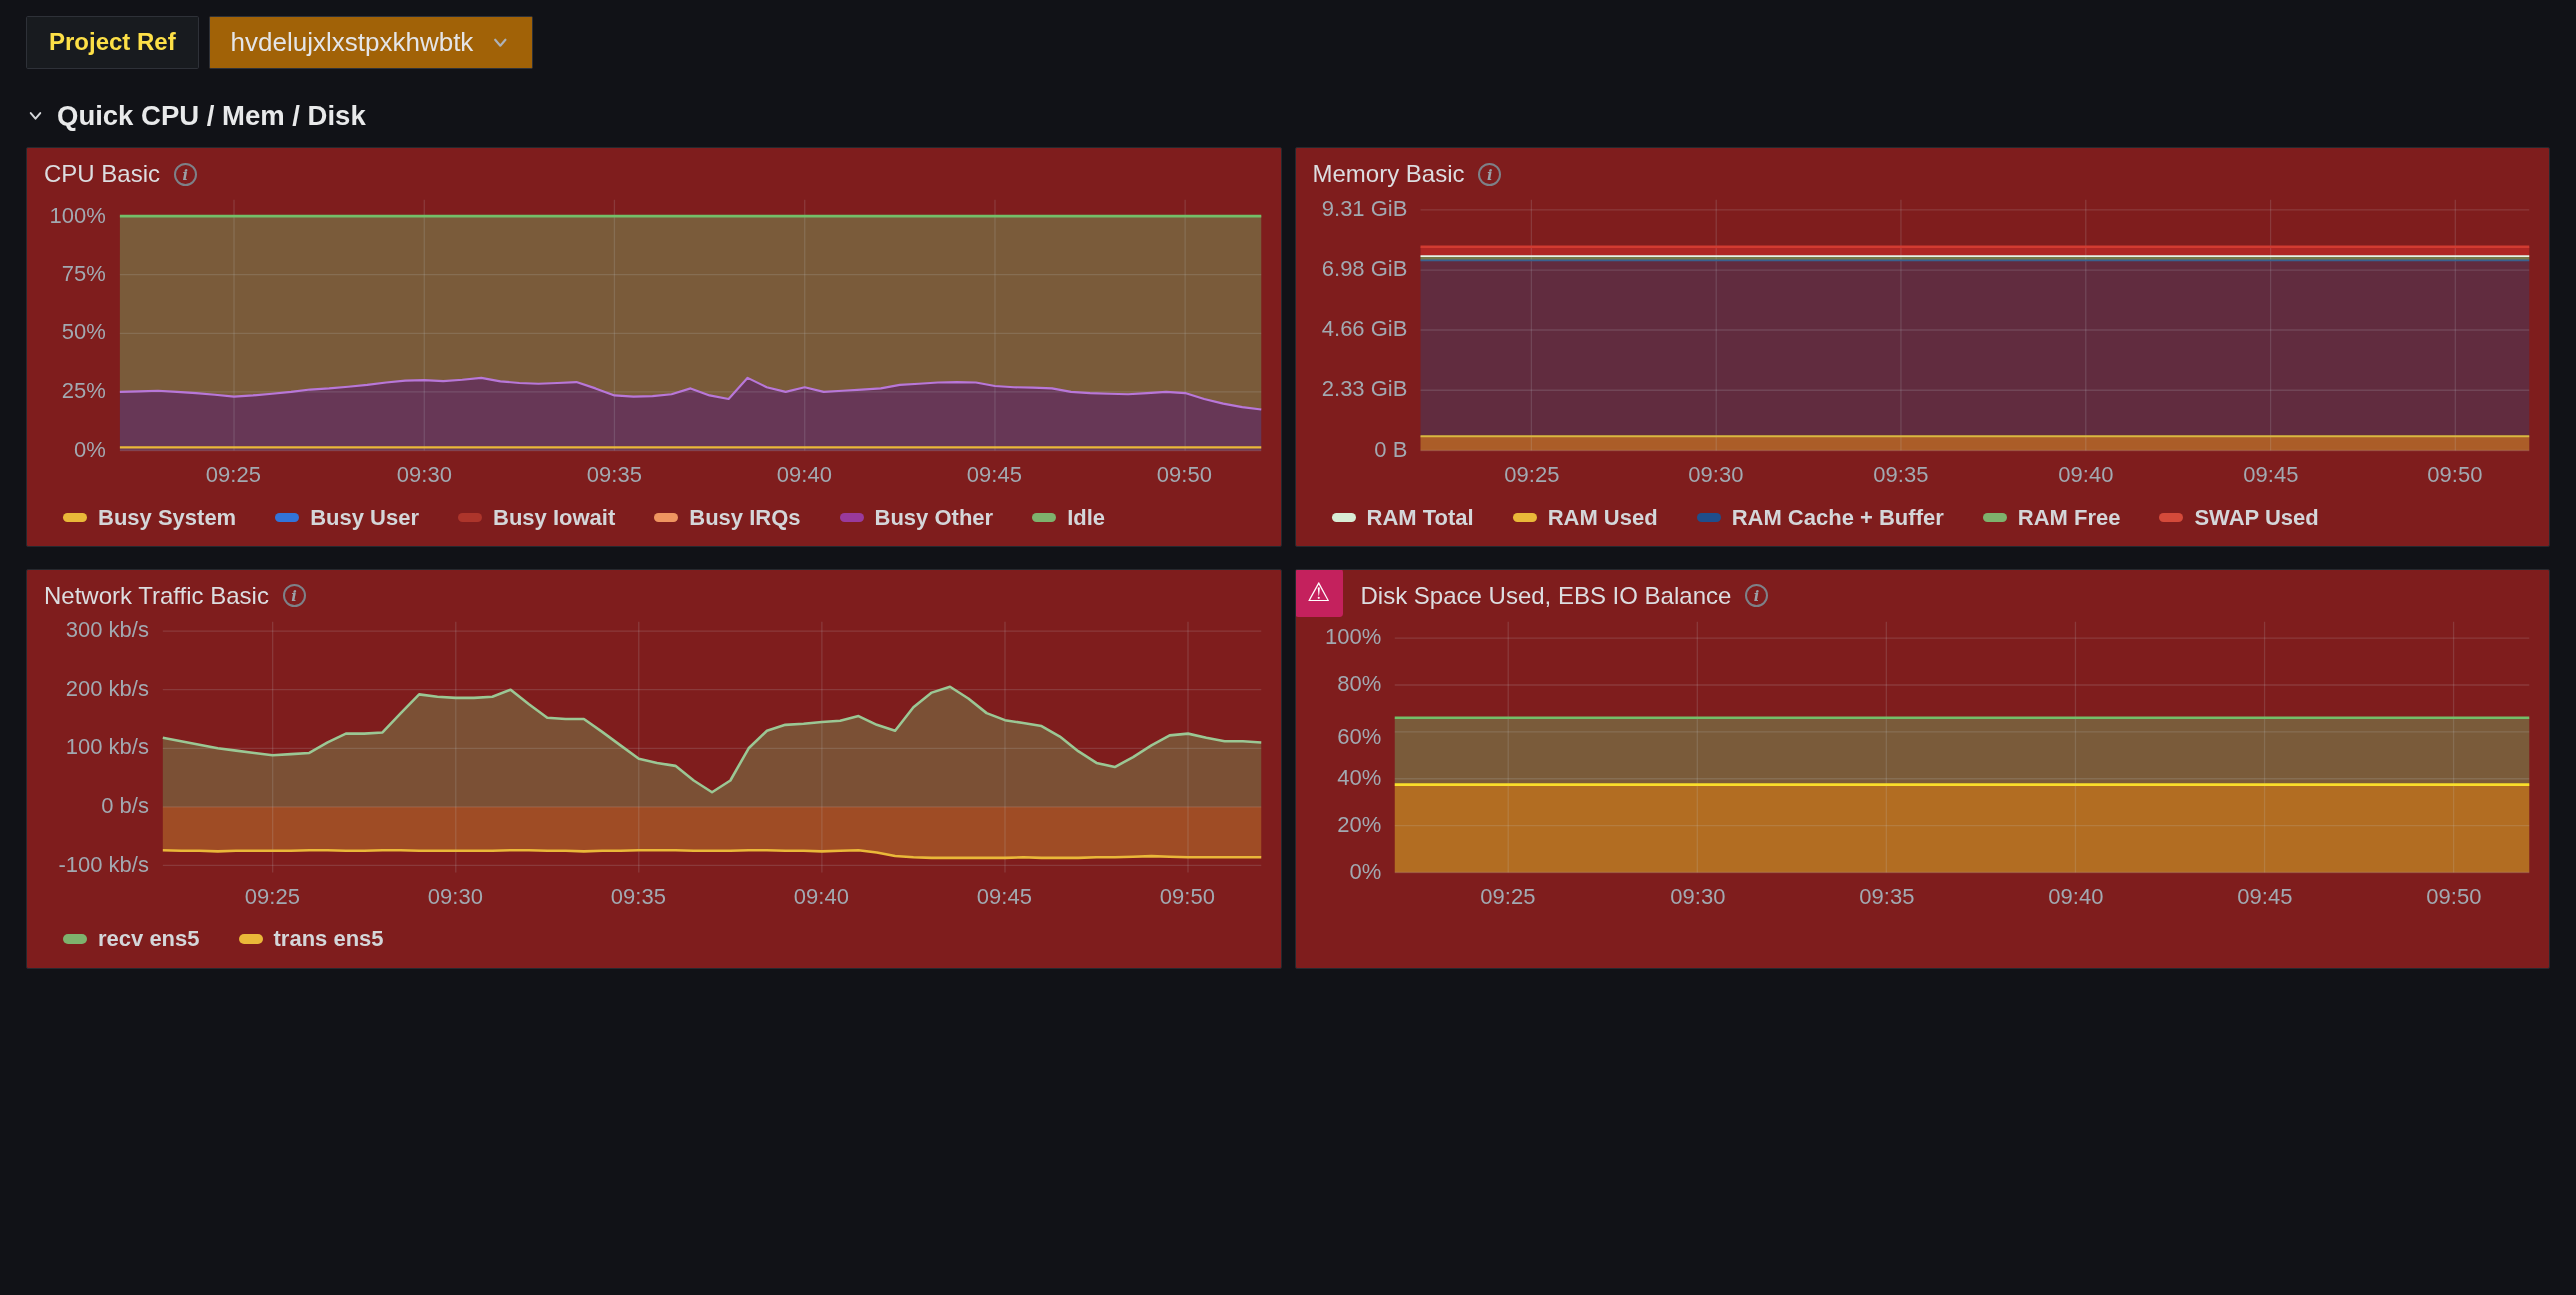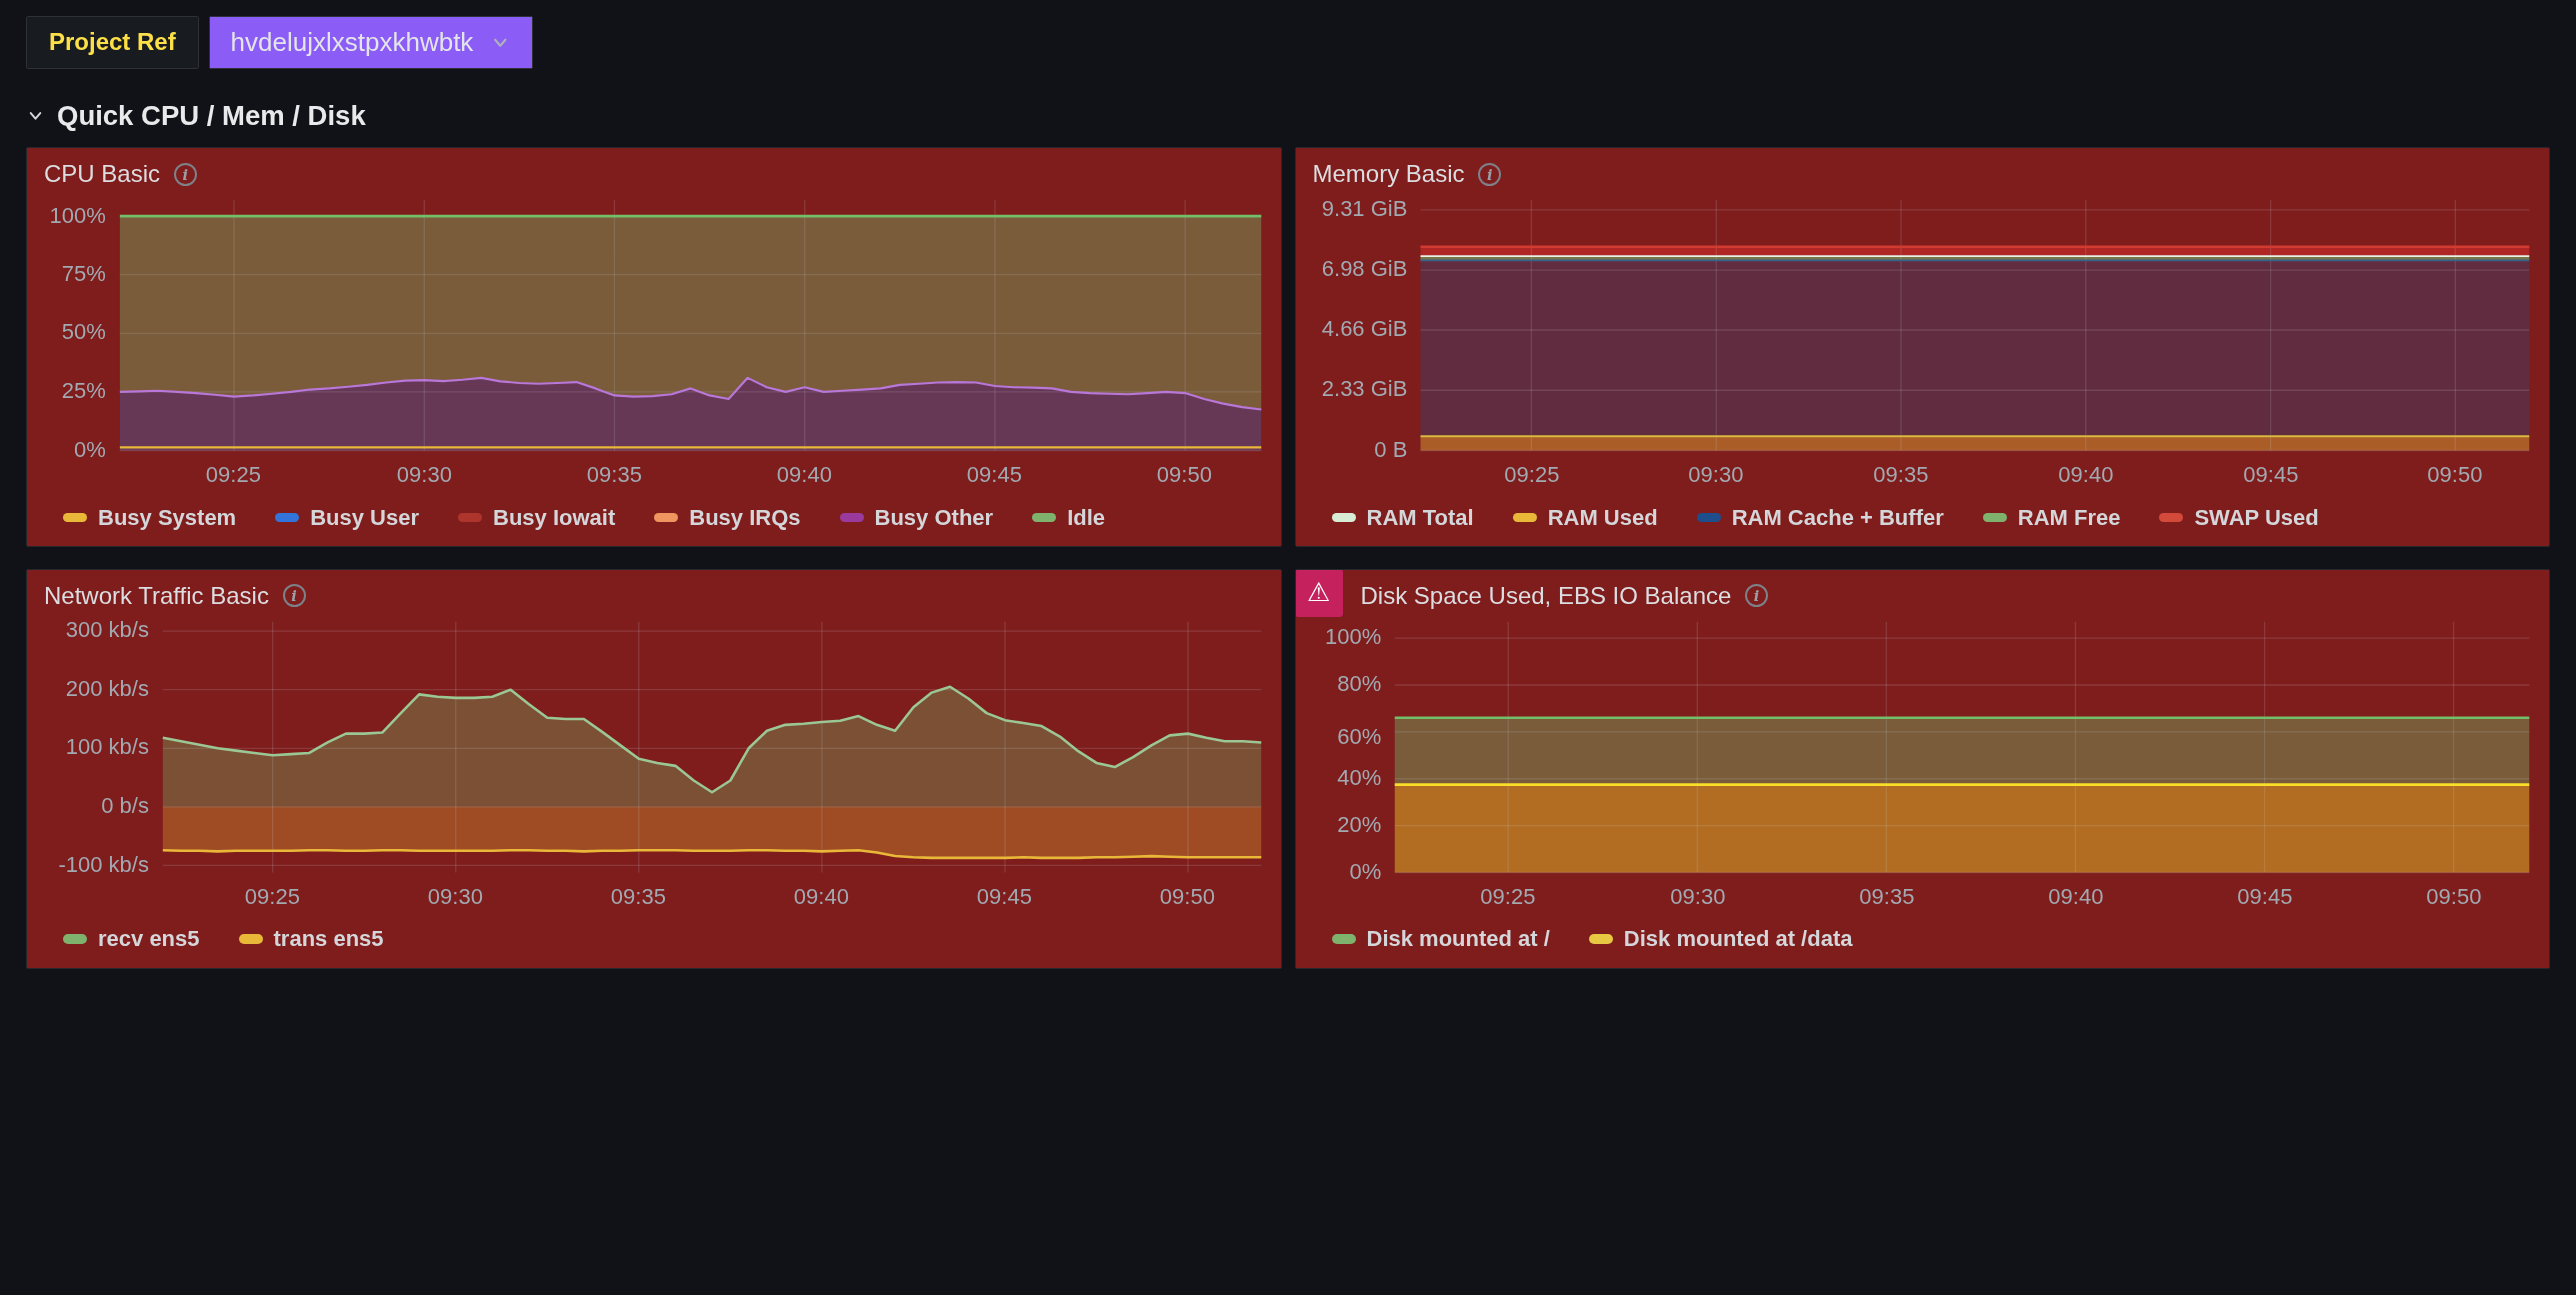--- a/index.html
+++ b/index.html
@@ -10,21 +10,21 @@
     font-family:"Liberation Sans", sans-serif;
   }
   .topbar { display:flex; align-items:center; gap:10.3px; padding:15.5px 26px 0 26px; }
   .var-label {
     height:53px; display:flex; align-items:center; padding:0 22px;
     background:#181b1f; border:0.9px solid #2e3138; border-radius:1.7px;
     color:#fde047; font-size:24px; font-weight:700;
   }
   .var-select {
     height:53px; display:flex; align-items:center; gap:17px; padding:0 20.6px;
-    background:#8b5cf6; border:0.9px solid #2e3138; border-radius:1.7px;
+    background:#a16207; border:0.9px solid #2e3138; border-radius:1.7px;
     font-size:26px; color:#e4e5e8; cursor:pointer;
   }
   .section-header {
     display:flex; align-items:center; gap:12px; margin:31px 0 15.5px 26px;
     font-size:27.5px; font-weight:700; color:#e8e9ea; cursor:pointer;
   }
   .section-header svg, .var-select svg { flex:none; }
 
   .top-grid {
     display:grid; margin:0 26px; gap:12px;
@@ -303,27 +303,17 @@
           <div class="ylab" style="width: 79px; top: 111px;">60%</div>
           <div class="ylab" style="width: 79px; top: 58px;">80%</div>
           <div class="ylab" style="width: 79px; top: 11.3px;">100%</div>
           <div class="xlab" style="left: 137px; top: 271px;">09:25</div>
           <div class="xlab" style="left: 327px; top: 271px;">09:30</div>
           <div class="xlab" style="left: 516px; top: 271px;">09:35</div>
           <div class="xlab" style="left: 705px; top: 271px;">09:40</div>
           <div class="xlab" style="left: 894px; top: 271px;">09:45</div>
           <div class="xlab" style="left: 1083px; top: 271px;">09:50</div>
         </div>
-      <div class="legend">
-          <div class="legend-item">
-            <span class="legend-chip" style="background: rgb(126, 178, 109);"></span>
-            <span>Disk mounted at /</span>
-          </div>
-          <div class="legend-item">
-            <span class="legend-chip" style="background: rgb(232, 199, 67);"></span>
-            <span>Disk mounted at /data</span>
-          </div>
-        </div>
     </section>
 
   </div>
 </div>
 
 
 </body></html>

